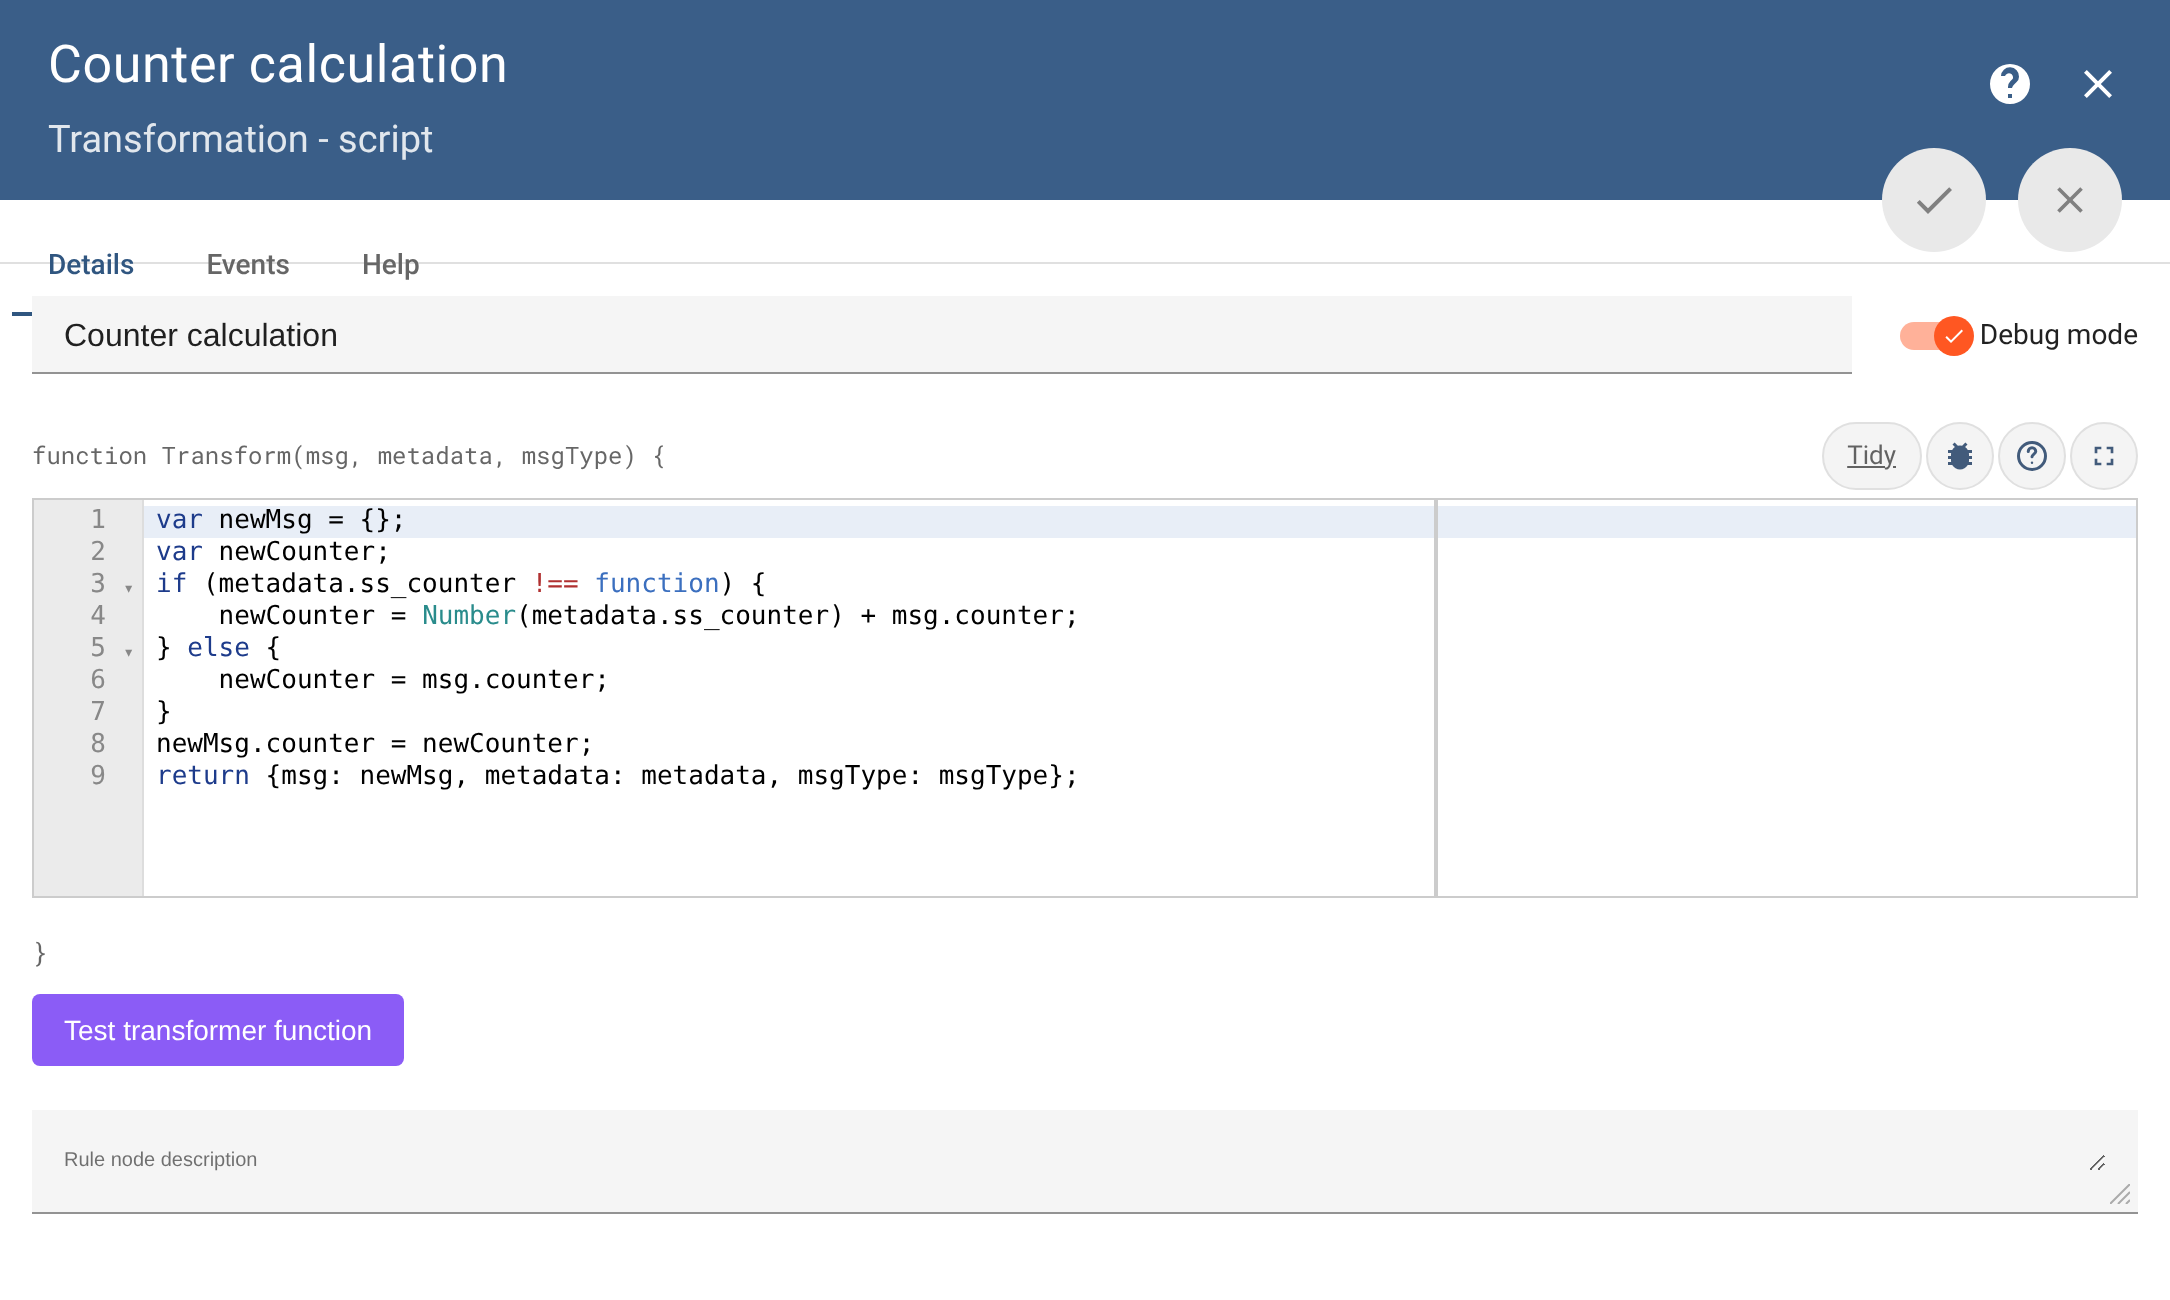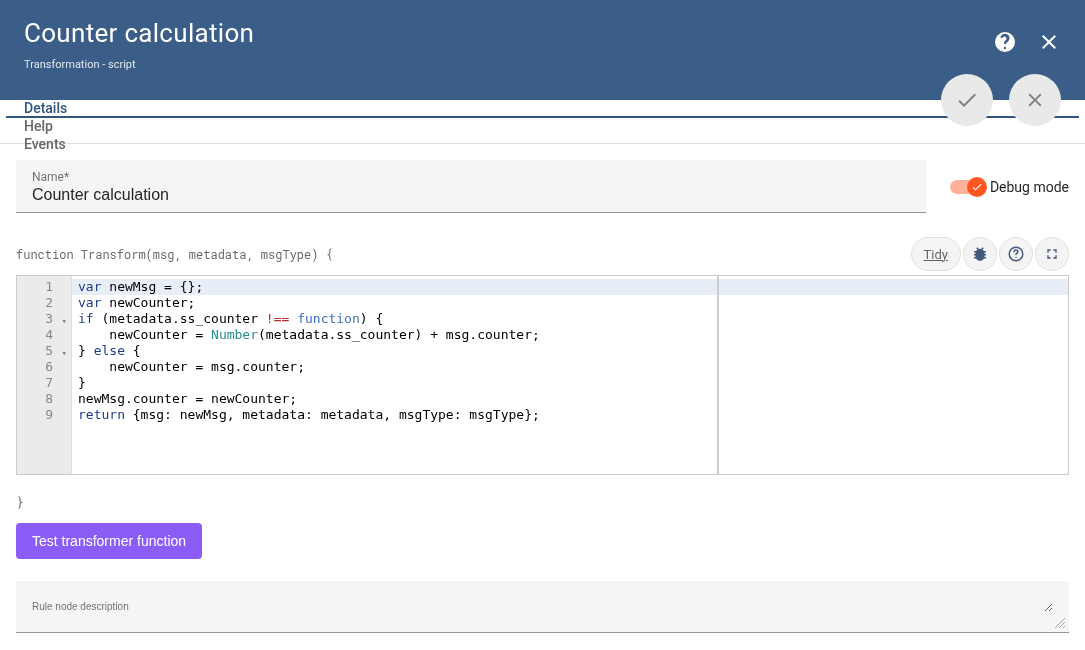--- a/index.html
+++ b/index.html
@@ -17,21 +17,21 @@
       color: #fff;
       height: 100px;
       padding: 18px 24px;
       display: flex;
       justify-content: space-between;
       align-items: flex-start;
       position: relative;
     }
     .header-left { display: flex; flex-direction: column; }
     .header-title { font-size: 26px; font-weight: 400; letter-spacing: 0.3px; }
-    .header-subtitle { font-size: 11px; opacity: 0.85; margin-top: 10px; }
+    .header-subtitle { font-size: 19px; opacity: 0.85; margin-top: 10px; }
     .header-right { display: flex; align-items: center; gap: 20px; margin-top: 12px; }
     .header-icon { cursor: pointer; display: flex; }
     
     
     .fab-container {
       position: absolute;
       top: 74px;
       right: 24px;
       display: flex;
       gap: 16px;
@@ -44,25 +44,24 @@
       background: #e9e9e9;
       display: flex;
       align-items: center;
       justify-content: center;
       cursor: pointer;
       color: rgba(0,0,0,0.45);
     }
     
     
     .tabs {
-      height: 44px;
+      height: 32px;
       border-bottom: 1px solid #e0e0e0;
       display: flex;
-      padding: 0 6px;
-      flex-direction: column;
+      padding: 10px 6px;
     }
     .tab {
       padding: 0 18px;
       height: 48px;
       display: flex;
       align-items: center;
       font-size: 14px;
       font-weight: 500;
       color: #666;
       cursor: pointer;
@@ -299,28 +298,27 @@
   </div>
   <div class="fab">
     <svg width="22" height="22" viewBox="0 0 24 24" fill="currentColor">
         <path d="M19 6.41L17.59 5 12 10.59 6.41 5 5 6.41 10.59 12 5 17.59 6.41 19 12 13.41 17.59 19 19 17.59 13.41 12z"></path>
       </svg>
   </div>
 </div>
 
 <div class="tabs">
   <div class="tab active">Details</div>
+  <div class="tab">Events</div>
   <div class="tab">Help</div>
-  <div class="tab">Events</div>
 </div>
 
 <div class="content">
   <div class="name-row">
     <div class="name-field">
-      <div class="name-label">Name*</div>
       <input class="name-value" value="Counter calculation" style="">
     </div>
     <div class="debug-row">
       <div class="toggle">
         <div class="toggle-thumb">
           <svg width="12" height="12" viewBox="0 0 24 24" fill="#fff">
               <path d="M9 16.17L4.83 12 3.41 13.41 9 19l12-12-1.41-1.42z"></path>
             </svg>
         </div>
       </div>

